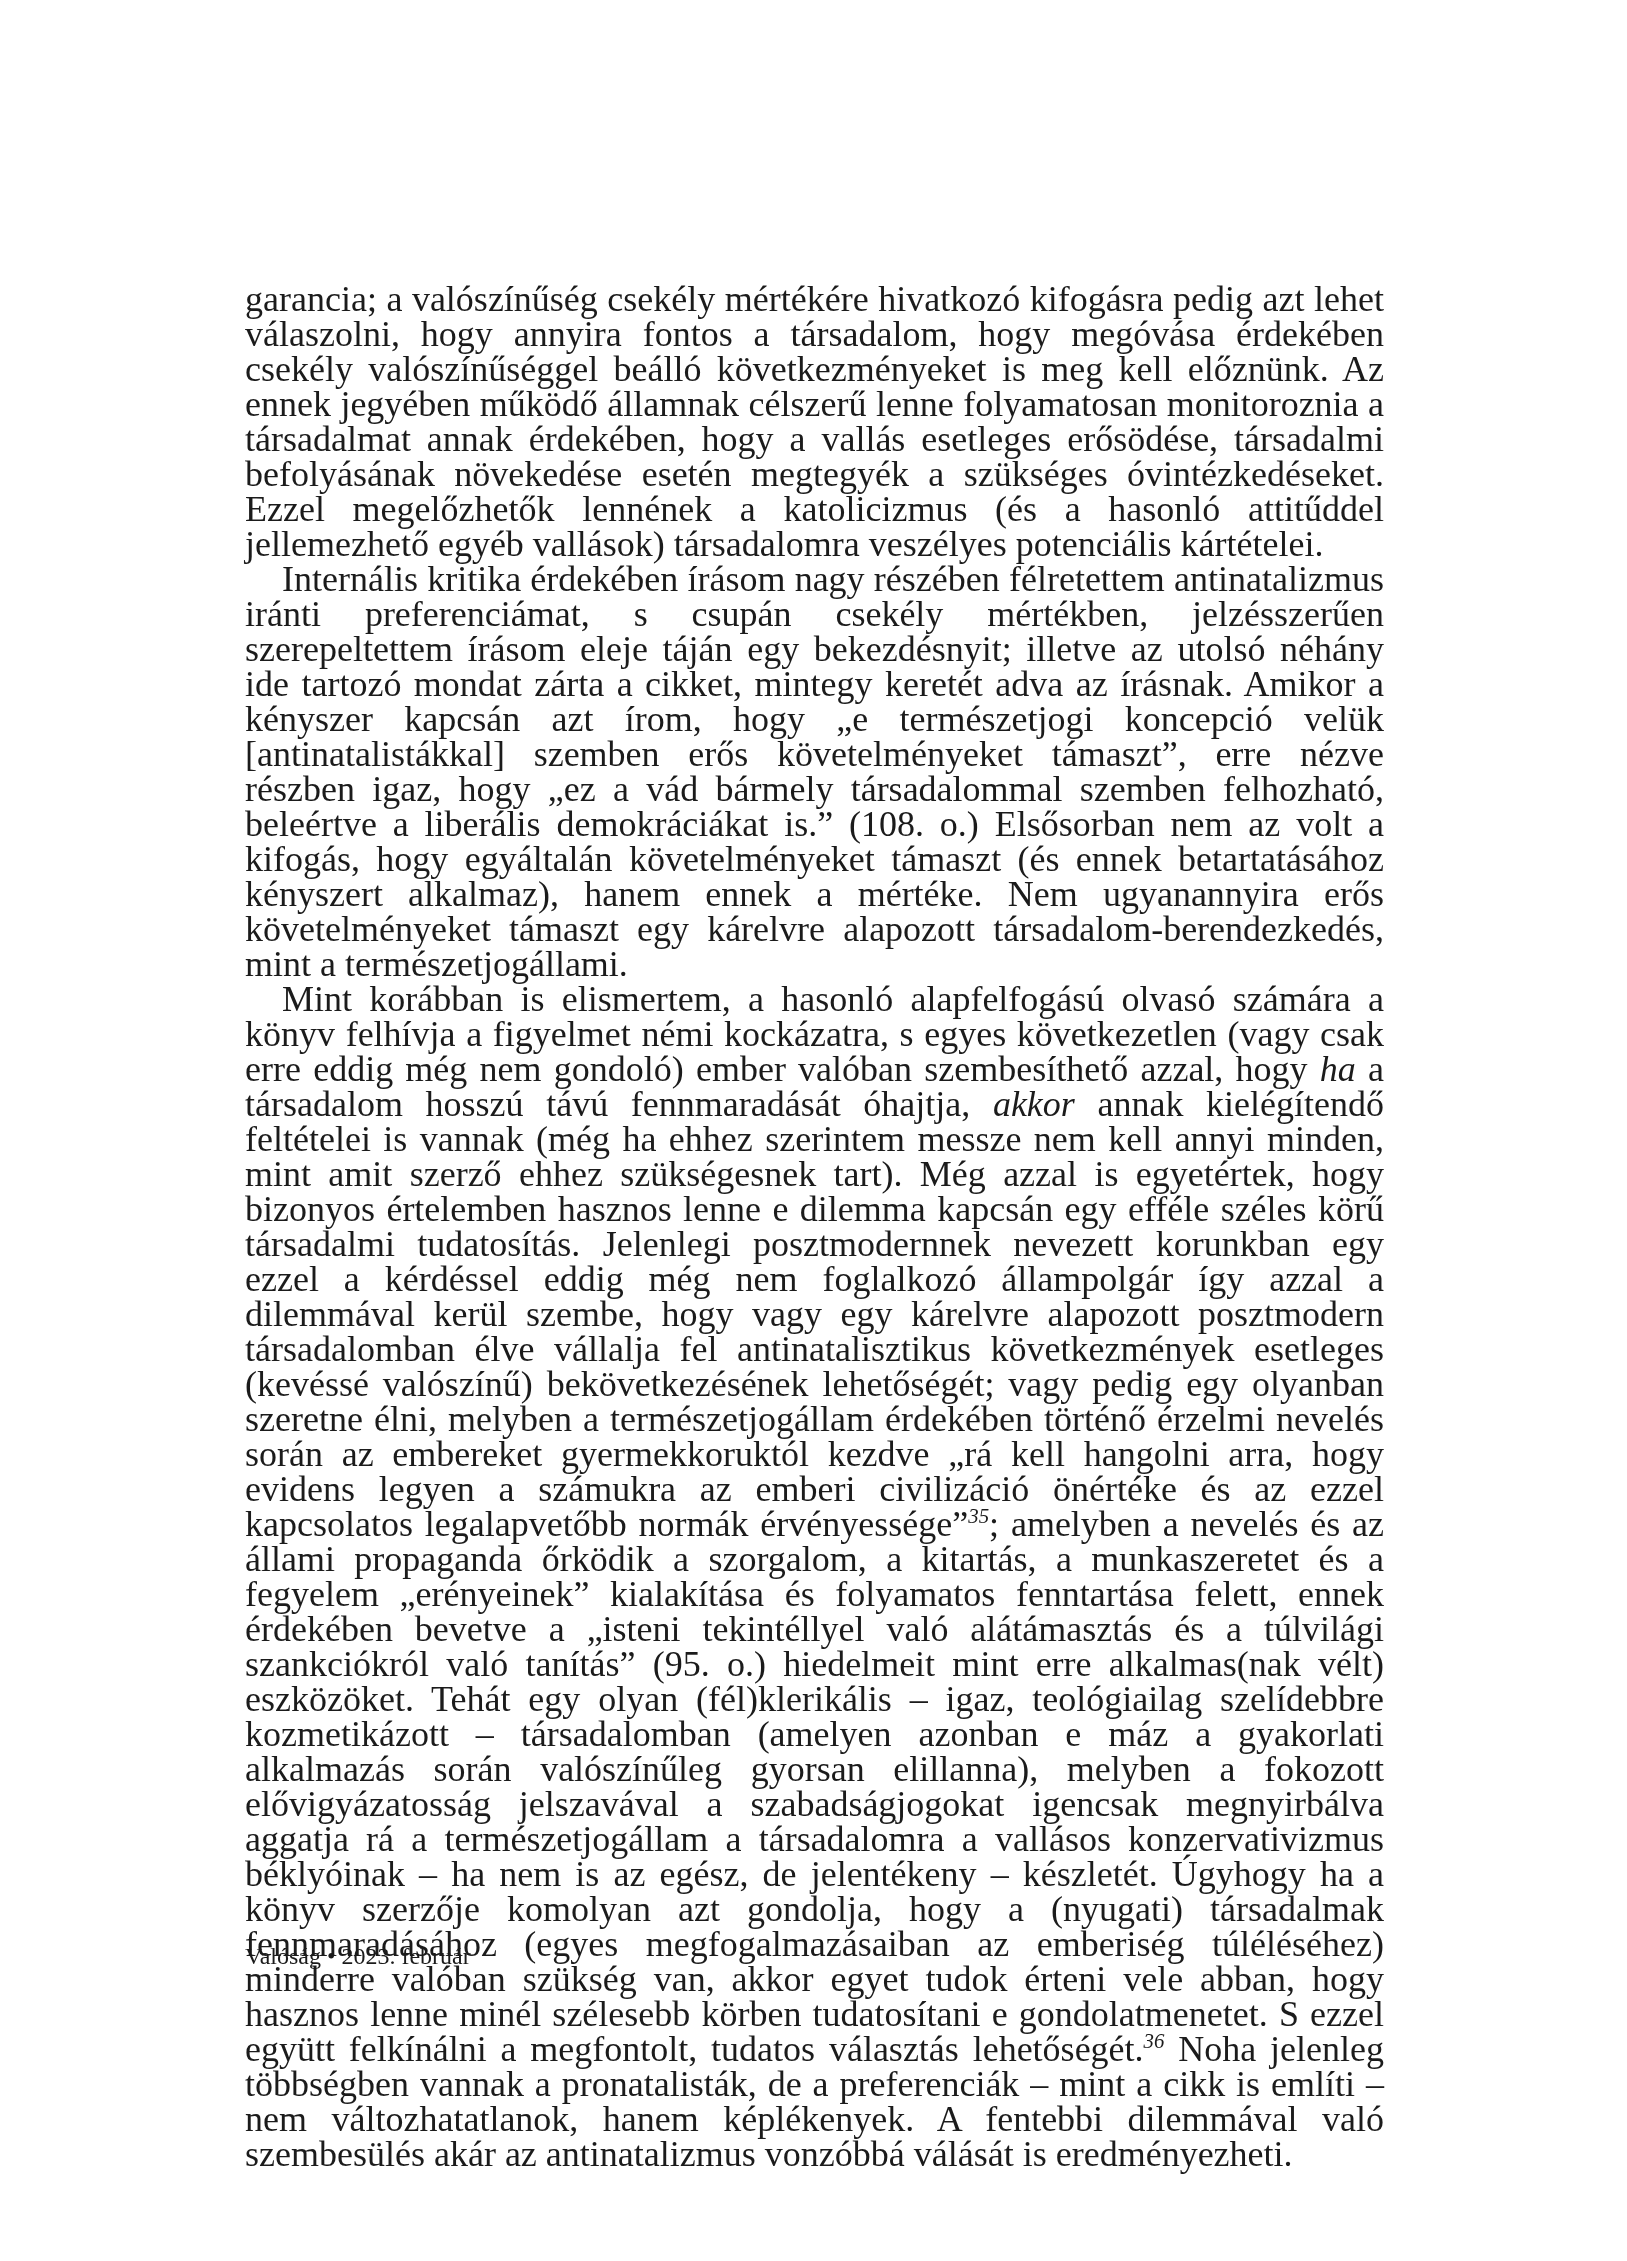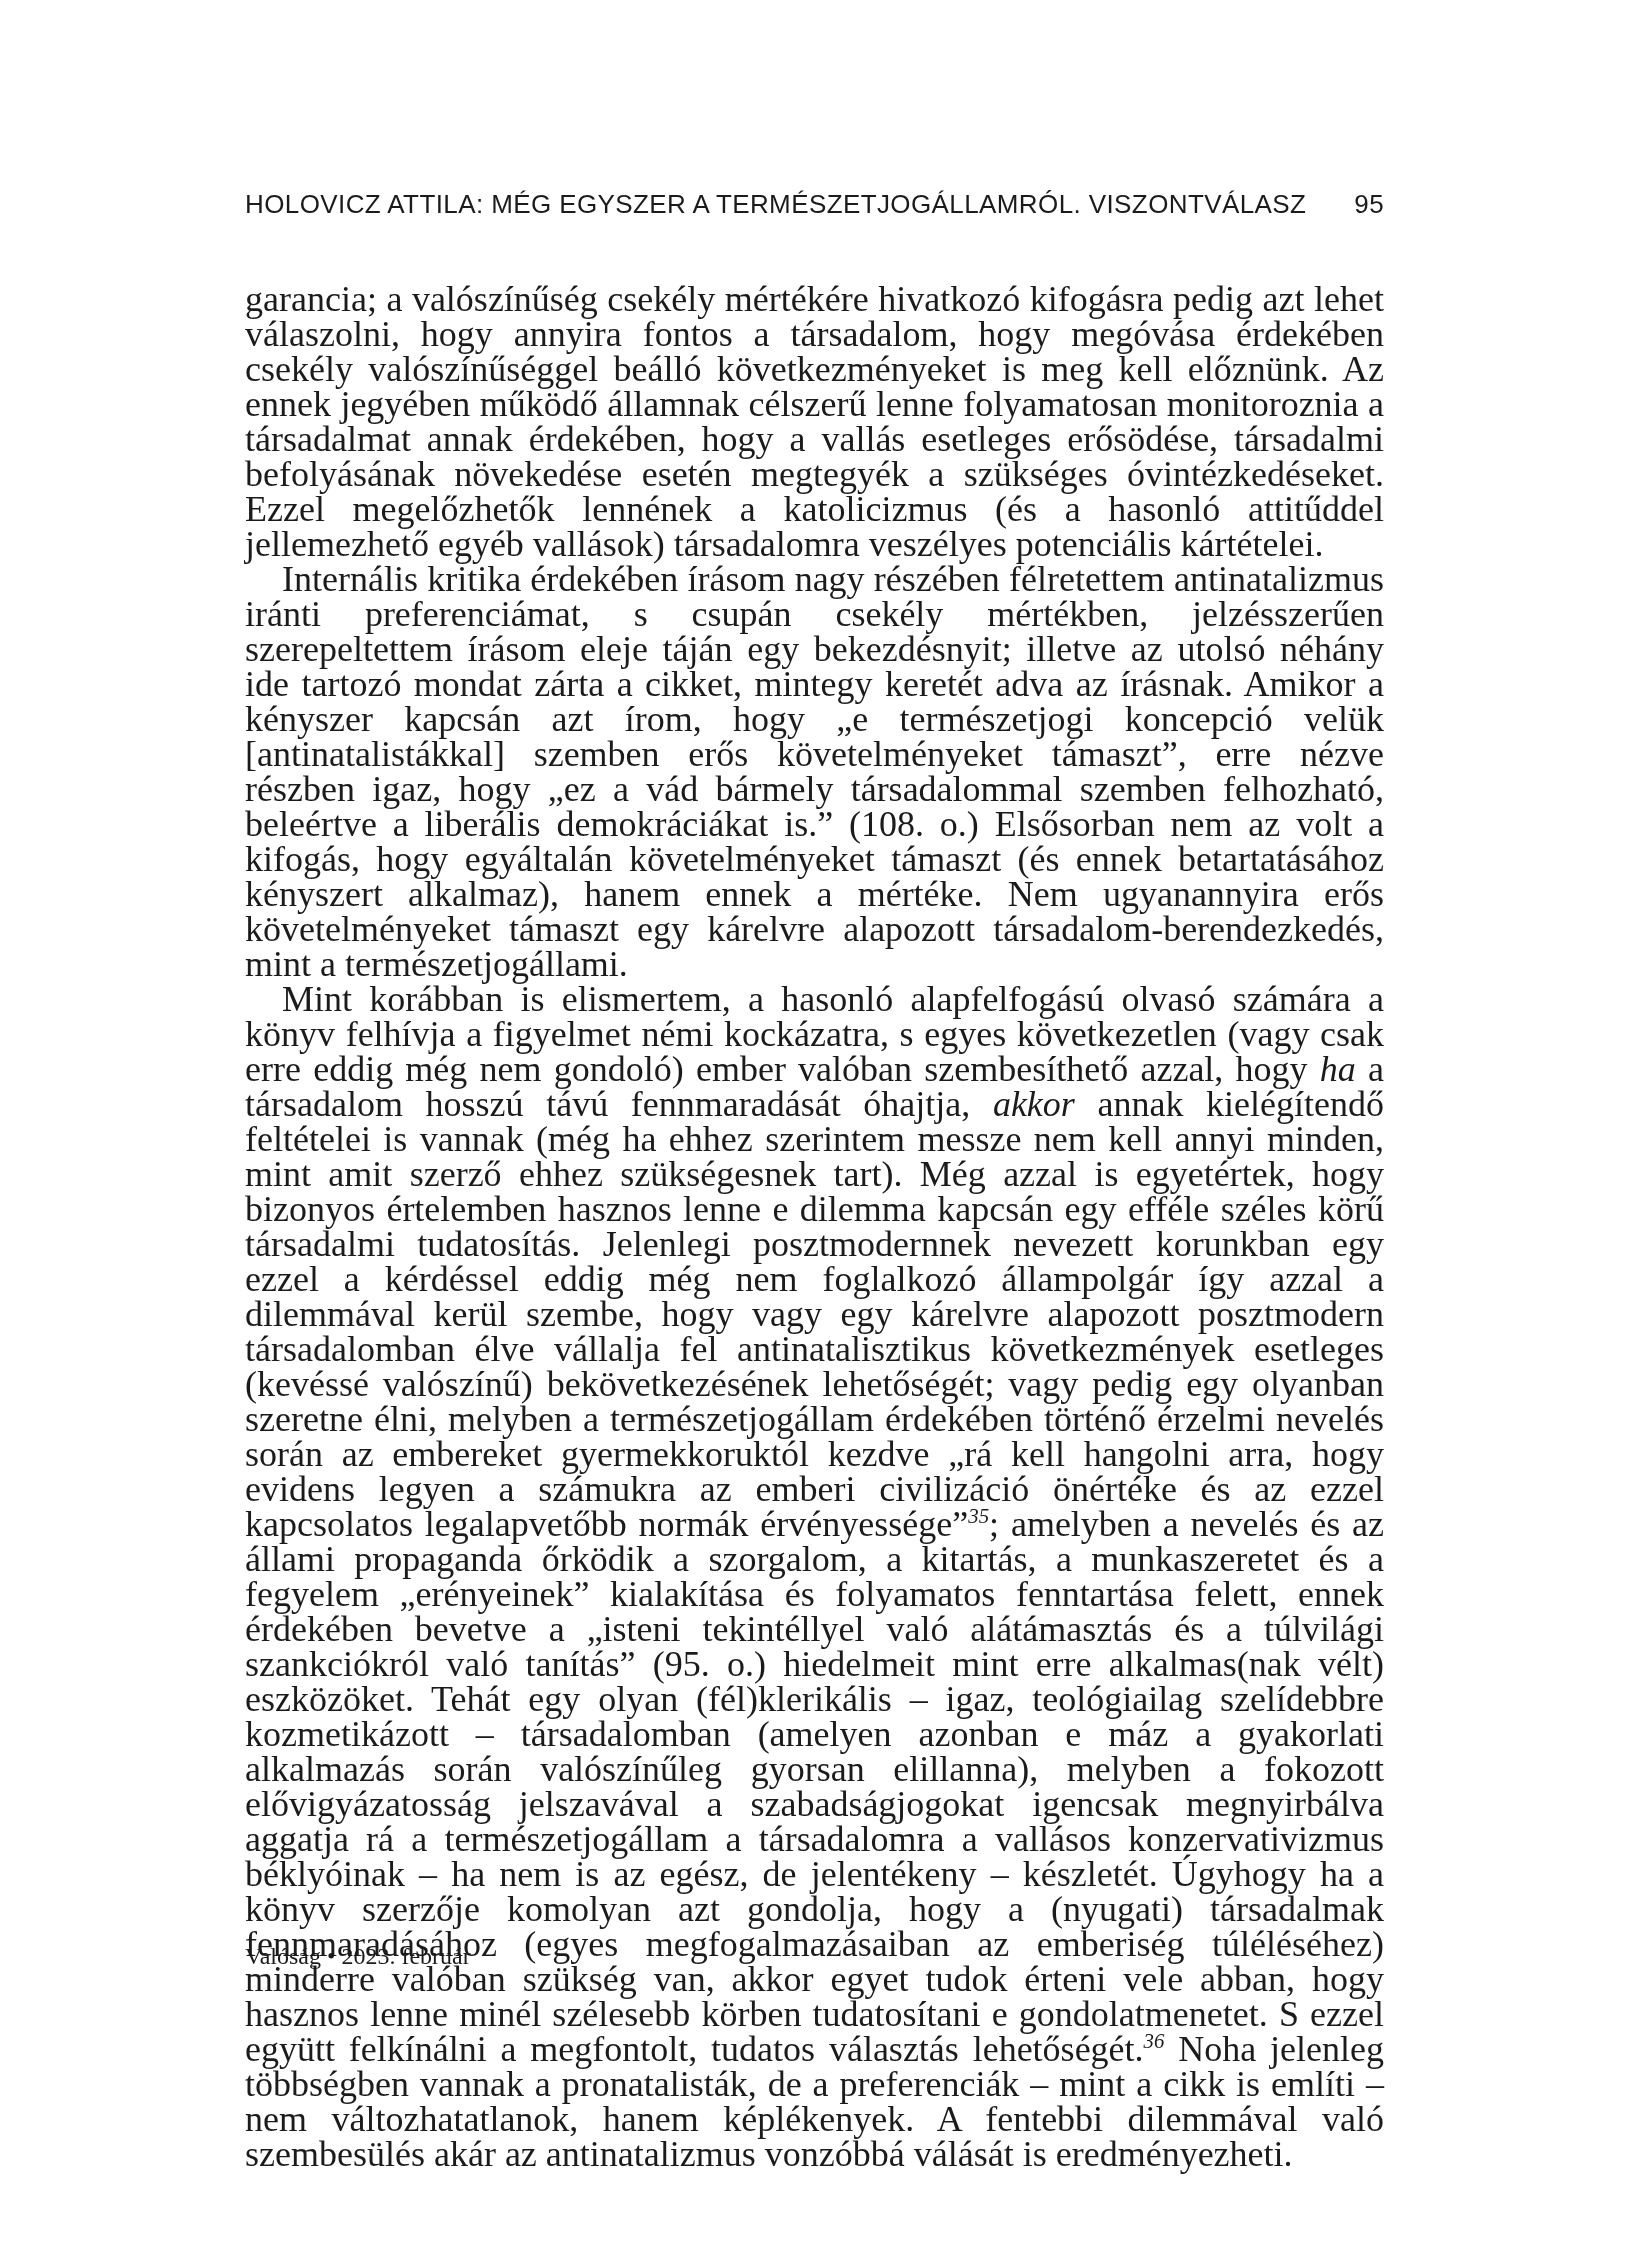--- a/index.html
+++ b/index.html
@@ -63,24 +63,20 @@
     font-family: Liberation Serif, serif;
     font-size: 24px;
     white-space: nowrap;
   }
 </style>
 </head>
 <body>
 
 <div class="page">
 
-  <div class="running-header">
-    <span class="title">HOLOVICZ ATTILA: MÉG EGYSZER A TERMÉSZETJOGÁLLAMRÓL. VISZONTVÁLASZ</span>
-    <span class="page-num">95</span>
-  </div>
 
   <div class="article-body">
       <p class=""><span>garancia; a valószínűség csekély mértékére hivatkozó kifogásra pedig azt lehet válaszolni, hogy annyira fontos a társadalom, hogy megóvása érdekében csekély valószínűséggel beálló következményeket is meg kell előznünk. Az ennek jegyében működő államnak célszerű lenne folyamatosan monitoroznia a társadalmat annak érdekében, hogy a vallás esetleges erősödése, társadalmi befolyásának növekedése esetén megtegyék a szükséges óvintézkedéseket. Ezzel megelőzhetők lennének a katolicizmus (és a hasonló attitűddel jellemezhető egyéb vallások) társadalomra veszélyes potenciális kártételei.</span></p>
       <p class="indent"><span>Internális kritika érdekében írásom nagy részében félretettem antinatalizmus iránti preferenciámat, s csupán csekély mértékben, jelzésszerűen szerepeltettem írásom eleje táján egy bekezdésnyit; illetve az utolsó néhány ide tartozó mondat zárta a cikket, mintegy keretét adva az írásnak. Amikor a kényszer kapcsán azt írom, hogy „e természetjogi koncepció velük [antinatalistákkal] szemben erős követelményeket támaszt”, erre nézve részben igaz, hogy „ez a vád bármely társadalommal szemben felhozható, beleértve a liberális demokráciákat is.” (108. o.) Elsősorban nem az volt a kifogás, hogy egyáltalán követelményeket támaszt (és ennek betartatásához kényszert alkalmaz), hanem ennek a mértéke. Nem ugyanannyira erős követelményeket támaszt egy kárelvre alapozott társadalom-berendezkedés, mint a természetjogállami.</span></p>
       <p class="indent"><span>Mint korábban is elismertem, a hasonló alapfelfogású olvasó számára a könyv felhívja a figyelmet némi kockázatra, s egyes következetlen (vagy csak erre eddig még nem gondoló) ember valóban szembesíthető azzal, hogy </span><em>ha</em><span> a társadalom hosszú távú fennmaradását óhajtja, </span><em>akkor</em><span> annak kielégítendő feltételei is vannak (még ha ehhez szerintem messze nem kell annyi minden, mint amit szerző ehhez szükségesnek tart). Még azzal is egyetértek, hogy bizonyos értelemben hasznos lenne e dilemma kapcsán egy efféle széles körű társadalmi tudatosítás. Jelenlegi posztmodernnek nevezett korunkban egy ezzel a kérdéssel eddig még nem foglalkozó állampolgár így azzal a dilemmával kerül szembe, hogy vagy egy kárelvre alapozott posztmodern társadalomban élve vállalja fel antinatalisztikus következmények esetleges (kevéssé valószínű) bekövetkezésének lehetőségét; vagy pedig egy olyanban szeretne élni, melyben a természetjogállam érdekében történő érzelmi nevelés során az embereket gyermekkoruktól kezdve „rá kell hangolni arra, hogy evidens legyen a számukra az emberi civilizáció önértéke és az ezzel kapcsolatos legalapvetőbb normák érvényessége”</span><sup>35</sup><span>; amelyben a nevelés és az állami propaganda őrködik a szorgalom, a kitartás, a munkaszeretet és a fegyelem „erényeinek” kialakítása és folyamatos fenntartása felett, ennek érdekében bevetve a „isteni tekintéllyel való alátámasztás és a túlvilági szankciókról való tanítás” (95. o.) hiedelmeit mint erre alkalmas(nak vélt) eszközöket. Tehát egy olyan (fél)klerikális – igaz, teológiailag szelídebbre kozmetikázott – társadalomban (amelyen azonban e máz a gyakorlati alkalmazás során valószínűleg gyorsan elillanna), melyben a fokozott elővigyázatosság jelszavával a szabadságjogokat igencsak megnyirbálva aggatja rá a természetjogállam a társadalomra a vallásos konzervativizmus béklyóinak – ha nem is az egész, de jelentékeny – készletét. Úgyhogy ha a könyv szerzője komolyan azt gondolja, hogy a (nyugati) társadalmak fennmaradásához (egyes megfogalmazásaiban az emberiség túléléséhez) minderre valóban szükség van, akkor egyet tudok érteni vele abban, hogy hasznos lenne minél szélesebb körben tudatosítani e gondolatmenetet. S ezzel együtt felkínálni a megfontolt, tudatos választás lehetőségét.</span><sup>36</sup><span> Noha jelenleg többségben vannak a pronatalisták, de a preferenciák – mint a cikk is említi – nem változhatatlanok, hanem képlékenyek. A fentebbi dilemmával való szembesülés akár az antinatalizmus vonzóbbá válását is eredményezheti.</span></p>
     </div>
 
   <div class="page-footer">Valóság • 2023. február</div>
 
 </div>

